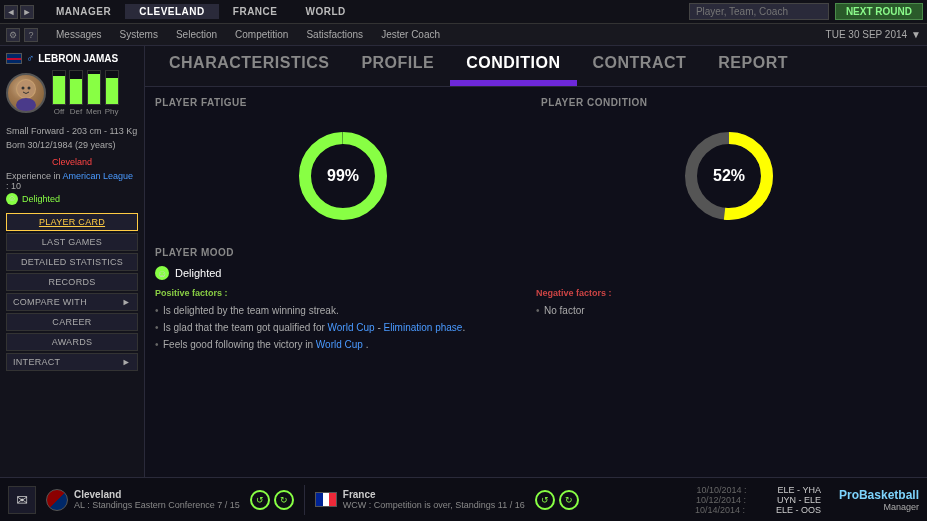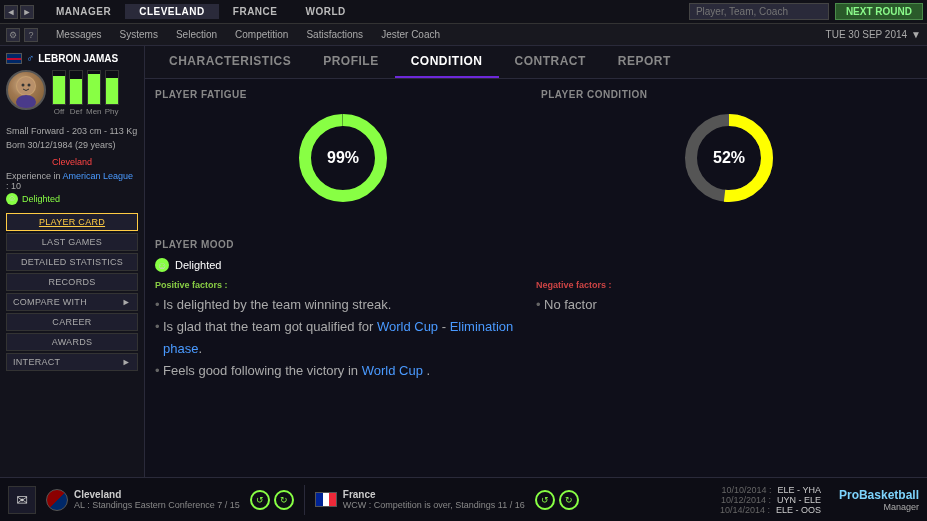--- a/index.html
+++ b/index.html
@@ -160,21 +160,21 @@
       gap: 4px;
       margin-bottom: 6px;
     }
     .player-name {
       color: #fff;
       font-size: 10px;
       font-weight: bold;
     }
     .player-avatar-section {
       display: flex;
-      align-items: flex-start;
+      align-items: center;
       gap: 6px;
       margin-bottom: 8px;
     }
     .player-avatar {
       width: 40px;
       height: 40px;
       border-radius: 50%;
       background: radial-gradient(circle at 40% 35%, #c8a882 0%, #a07850 40%, #7a5a30 100%);
       border: 2px solid #555;
       overflow: hidden;
@@ -284,30 +284,30 @@
     }
     .tabs-bar {
       display: flex;
       background: #13131c;
       border-bottom: 1px solid #2a2a3a;
       padding: 0 8px;
     }
     .tab {
       padding: 8px 16px;
       color: #888;
-      font-size: 12px;
+      font-size: 16px;
       font-weight: bold;
       text-transform: uppercase;
       cursor: pointer;
       border-bottom: 2px solid transparent;
       letter-spacing: 0.5px;
     }
     .tab.active {
       color: #fff;
-      border-bottom: 2px solid #6d28d9;
+      border-bottom: 6px solid #6d28d9;
     }
 
     
     .content-area {
       flex: 1;
       padding: 10px;
       overflow: auto;
     }
     .content-grid {
       display: grid;
@@ -320,21 +320,21 @@
       font-weight: bold;
       text-transform: uppercase;
       letter-spacing: 0.5px;
       margin-bottom: 8px;
     }
 
     
     .donut-container {
       display: flex;
       justify-content: center;
-      align-items: flex-start;
+      align-items: center;
       height: 120px;
       text-decoration: underline;
     }
     .donut-wrap {
       position: relative;
       width: 100px;
       height: 100px;
     }
     .donut-wrap svg {
       transform: rotate(-90deg);
@@ -379,21 +379,21 @@
       grid-template-columns: 1fr 1fr;
     }
     .factor-title {
       font-size: 9px;
       font-weight: bold;
       margin-bottom: 4px;
     }
     .factor-title.positive { color: #88cc44; }
     .factor-title.negative { color: #cc4444; }
     .factor-item {
-      font-size: 13px;
+      font-size: 10px;
       color: #aaa;
       line-height: 1.7;
       padding-left: 8px;
       position: relative;
     }
     .factor-item::before {
       content: '•';
       position: absolute;
       left: 0;
       color: #666;
@@ -468,21 +468,21 @@
       font-size: 9px;
       color: #888;
       text-align: center;
     }
     .news-item {
       display: flex;
       justify-content: flex-end;
       gap: 6px;
     }
     .news-date { color: #666; }
-    .news-teams { color: #ccc; }
+    .news-teams { color: #ccc; margin-left: 25px; }
 
     .france-flag {
       width: 22px;
       height: 15px;
       display: inline-flex;
       border: 1px solid #555;
       overflow: hidden;
     }
     .france-flag-inner {
       width: 100%;

